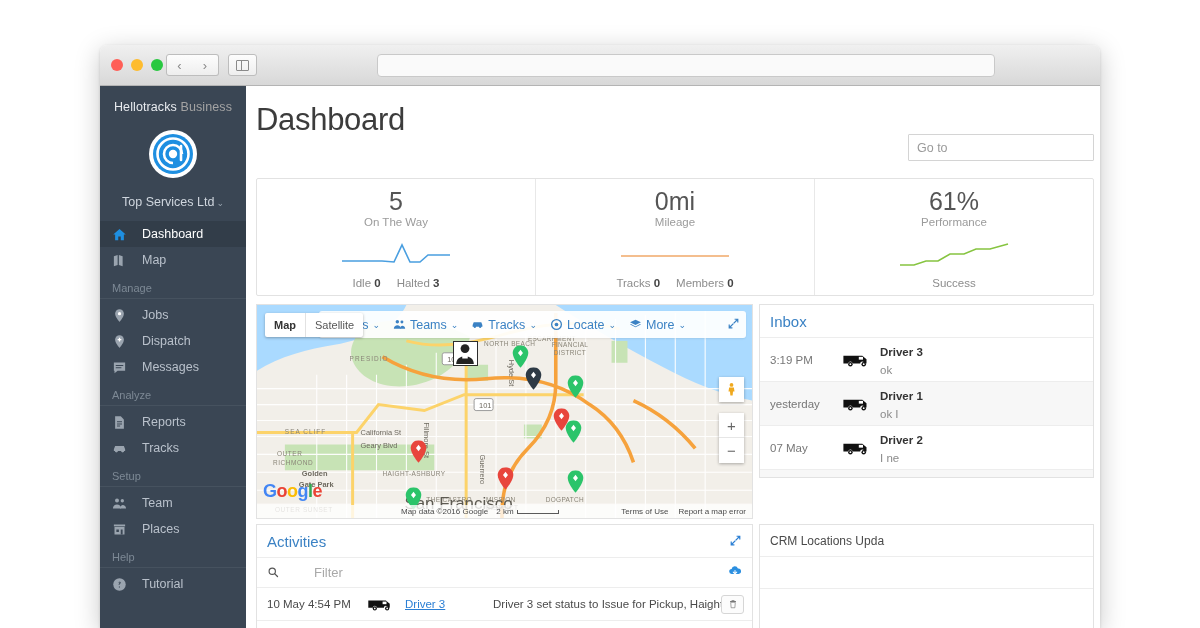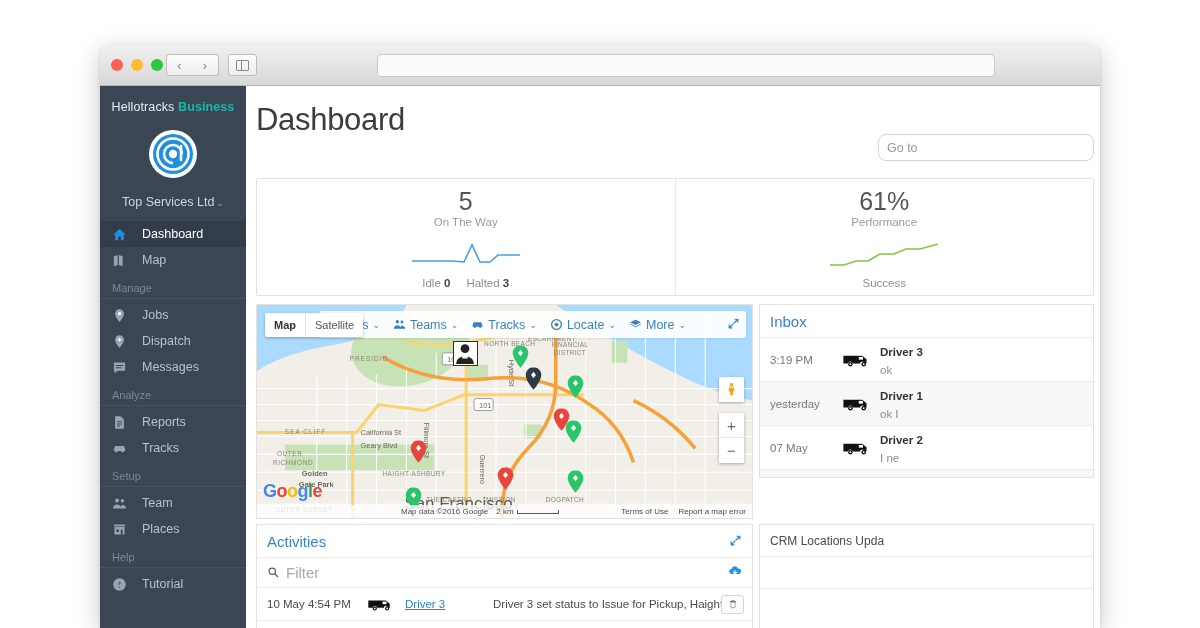--- a/index.html
+++ b/index.html
@@ -64,21 +64,21 @@
   
   #sidebar {
     position: absolute; left: 0; top: 0;
     width: 146px; height: 100%;
     background: #3a4654; color: #c3cad3;
   }
   #brand {
     padding: 14px 0 0 0; text-align: center;
     font-size: 12.5px; color: #e8ebef; letter-spacing: .1px;
   }
-  #brand .b-strong { font-weight: bold; color: #14b8a6; }
+  #brand .b-strong { font-weight: normal; color: #a3a3a3; }
   #company-logo {
     width: 48px; height: 48px; margin: 16px auto 0 auto;
     border-radius: 50%; background: #ffffff;
     display: flex; align-items: center; justify-content: center;
   }
   #company-logo svg { display: block; }
   #company-name {
     margin-top: 17px; text-align: center;
     font-size: 12.5px; color: #cfd6de;
   }
@@ -108,22 +108,22 @@
   #main {
     position: absolute; left: 146px; top: 0; right: 0; bottom: 0;
     background: #ffffff; overflow: hidden;
   }
   #page-title {
     font-size: 31px; color: #3c3c3c; font-weight: normal;
     margin: 0; padding: 16px 0 0 10px; letter-spacing: -.3px;
   }
   #goto-box {
     position: absolute; right: 6px; top: 48px;
-    width: 216px; height: 27px;
-    background: #fff; border: 1px solid #d4d4d4; border-radius: 8px;
+    width: 186px; height: 27px;
+    background: #fff; border: 1px solid #d4d4d4; border-radius: 1px;
     font-size: 12.5px; color: #9a9a9a;
     padding: 6px 8px;
   }
 
   
   #stats-row {
     position: absolute; left: 10px; top: 92px; right: 6px;
     height: 118px;
     display: flex;
     border: 1px solid #e2e2e2; border-radius: 2px; background: #fff;
@@ -255,21 +255,21 @@
   #activities-panel {
     position: absolute; left: 10px; top: 438px;
     width: 497px; bottom: -12px;
     border: 1px solid #e2e2e2; background: #fff; overflow: hidden;
   }
   #act-filter {
     height: 30px; display: flex; align-items: center; gap: 7px;
     padding: 0 10px; border-bottom: 1px solid #ededed;
     position: relative;
   }
-  #act-filter-input { font-size: 15px; color: #a9a9a9; }
+  #act-filter-input { font-size: 13px; color: #a9a9a9; margin-left: 28px; }
   #act-cloud { position: absolute; right: 10px; color: #2b8fe0; }
   .act-row {
     display: flex; align-items: center;
     height: 33px; padding: 0 8px 0 10px;
     border-bottom: 1px solid #ededed;
     font-size: 11.5px; color: #4a4a4a;
   }
   .act-time { width: 100px; flex: none; }
   .act-ico { width: 38px; flex: none; display: flex; align-items: center; }
   .act-who { width: 88px; flex: none; }
@@ -535,20 +535,31 @@
       <div id="stats-row">
           <div class="stat-card">
             <div class="stat-value">5</div>
             <div class="stat-label">On The Way</div>
             <svg class="spark" viewBox="0 0 112 26" preserveAspectRatio="none">
               <path d="M2 20 L42 20 L54 21 L62 4 L70 21 L80 21 L88 14 L110 14" fill="none" stroke="#4a9fe0" stroke-width="1.6"></path>
             </svg>
             <div class="stat-foot">
               <span><span>Idle</span> <b>0</b></span>
               <span><span>Halted</span> <b>3</b></span>
+            </div>
+          </div>
+          <div class="stat-card">
+            <div class="stat-value">0mi</div>
+            <div class="stat-label">Mileage</div>
+            <svg class="spark" viewBox="0 0 112 26" preserveAspectRatio="none">
+              <path d="M2 15 L110 15" fill="none" stroke="#f0a868" stroke-width="1.6"></path>
+            </svg>
+            <div class="stat-foot">
+              <span><span>Tracks</span> <b>0</b></span>
+              <span><span>Members</span> <b>0</b></span>
             </div>
           </div>
           <div class="stat-card">
             <div class="stat-value">61%</div>
             <div class="stat-label">Performance</div>
             <svg class="spark" viewBox="0 0 112 26" preserveAspectRatio="none">
               <path d="M2 24 L16 24 L28 20 L40 20 L52 13 L66 13 L78 8 L92 8 L110 3" fill="none" stroke="#86c440" stroke-width="1.6"></path>
             </svg>
             <div class="stat-foot">
               <span><span>Success</span> <b></b></span>

